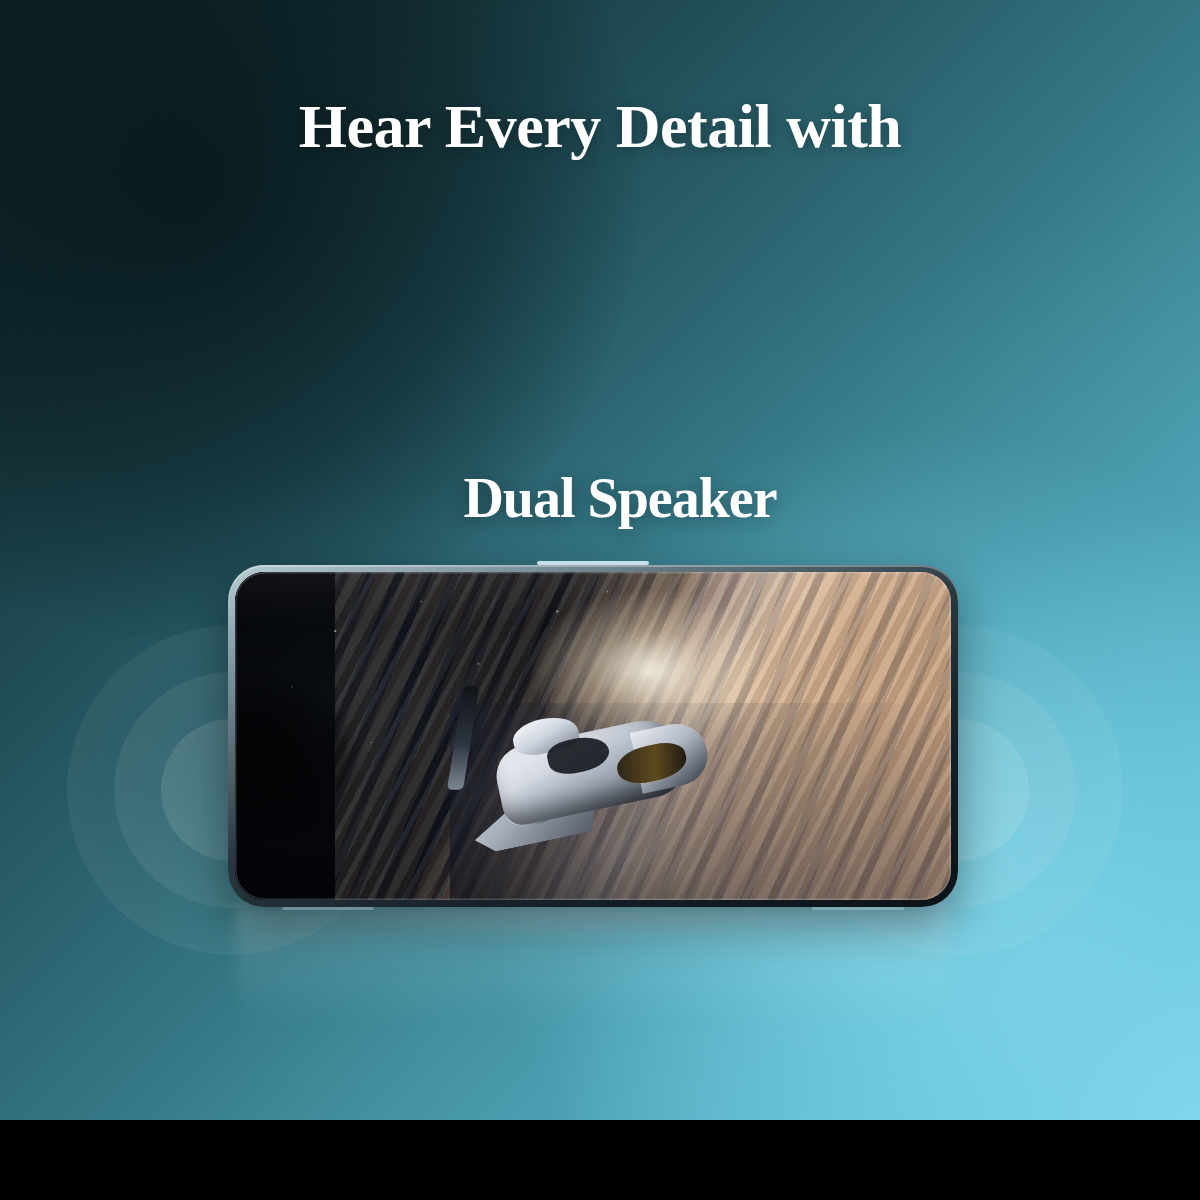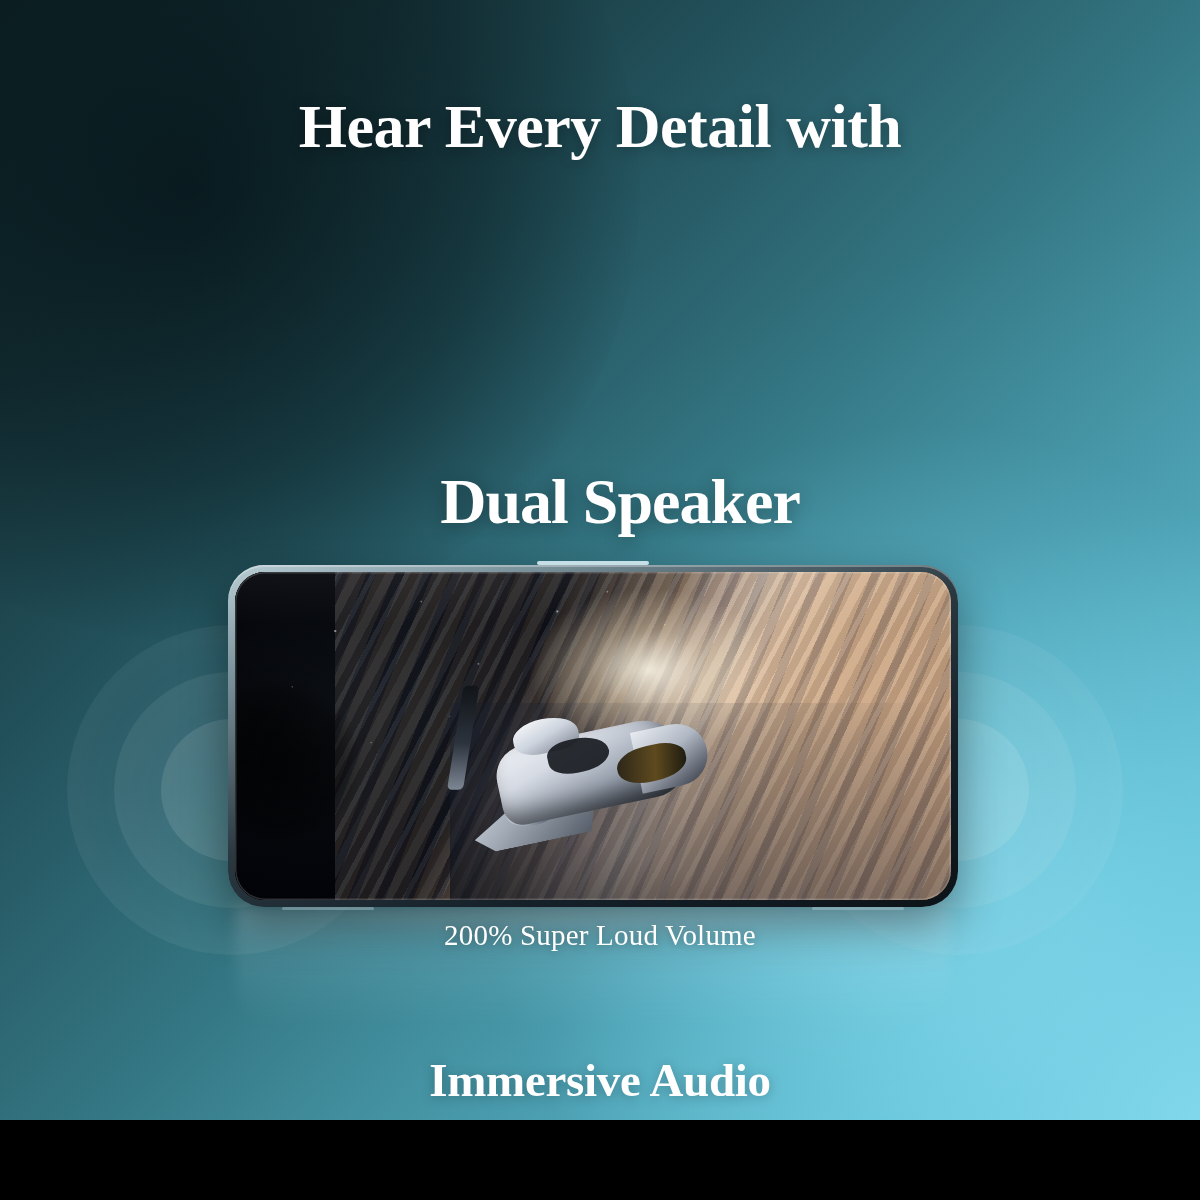--- a/index.html
+++ b/index.html
@@ -68,21 +68,21 @@
     padding: 0 50px;
     box-sizing: border-box;
   }
 
   .product-title {
     position: absolute;
     left: 0; right: 0;
     top: 470px;
     text-align: center;
     color: #ffffff;
-    font-size: 64px;
+    font-size: 56px;
     font-weight: bold;
     letter-spacing: -1px;
     line-height: 1;
     text-shadow: 0 3px 18px rgba(0,0,0,0.32);
     z-index: 6;
     padding-left: 40px;
   }
 
   .volume-caption {
     position: absolute;
@@ -409,17 +409,15 @@
         </div>
       </div>
       <div class="screen-vignette"></div>
       <div class="screen-edge"></div>
     </div>
   </div>
 
   <div class="reflection"></div>
   <div class="reflection-core"></div>
 
-  <div class="volume-caption">200% Super Loud Volume</div>
-
-  <div class="footer-label">Immersive Audio</div>
+
 
 </div>
 
 </body></html>

